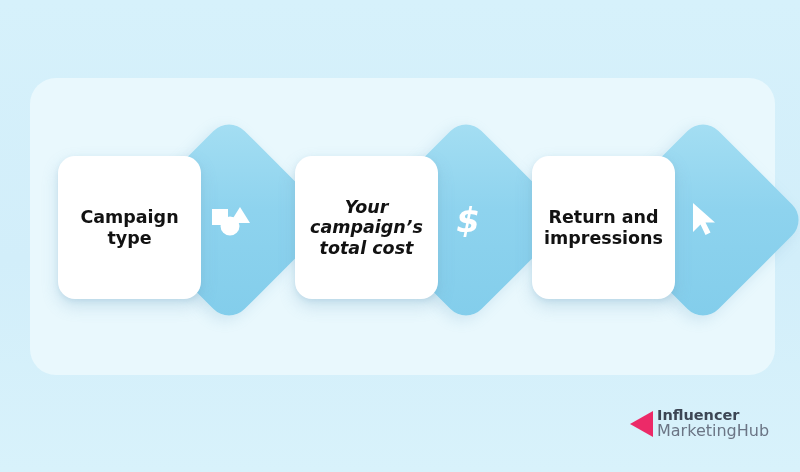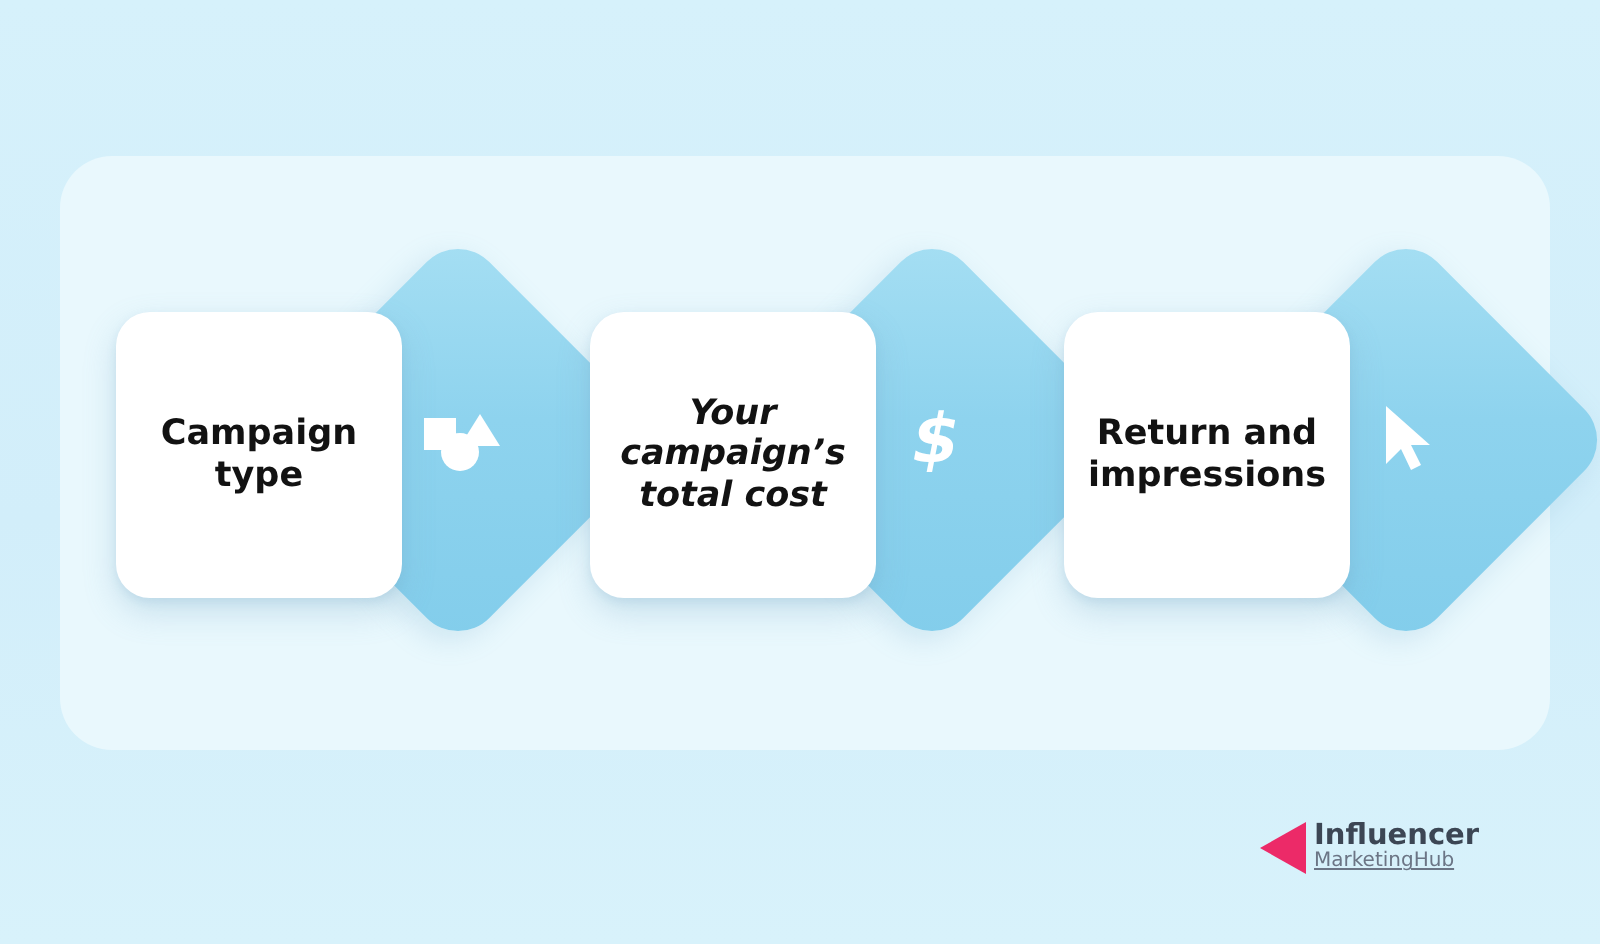--- a/index.html
+++ b/index.html
@@ -152,25 +152,24 @@
     justify-content: center;
     line-height: 1.04;
   }
   .logo-line-1 {
     font-size: 14.5px;
     font-weight: 700;
     color: #3c4654;
     font-family: "DejaVu Sans", sans-serif;
   }
   .logo-line-2 {
-    font-size: 10px;
+    font-size: 16px;
     font-weight: 400;
     color: #6b7585;
     font-family: "DejaVu Sans", sans-serif;
-    text-decoration: underline;
   }
 </style>
 </head>
 <body>
 
 <div id="canvas">
 
 
   <div class="panel"></div>
 

